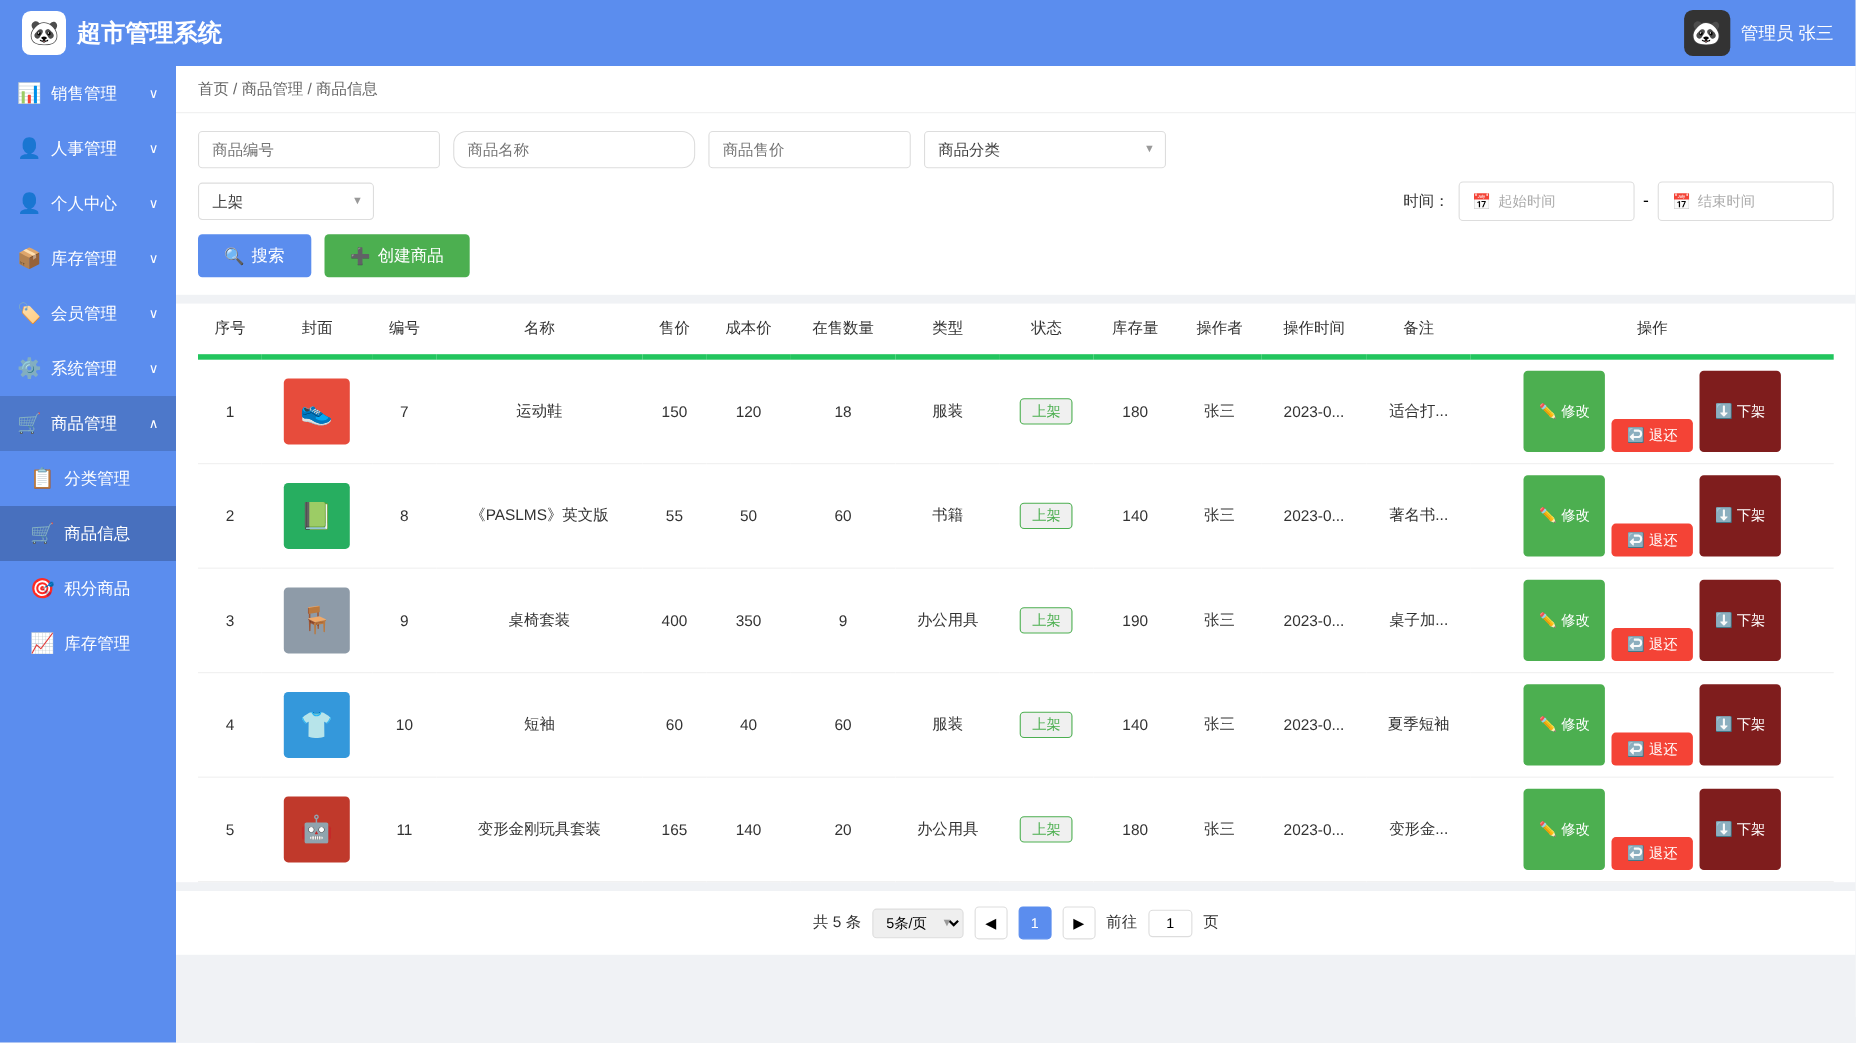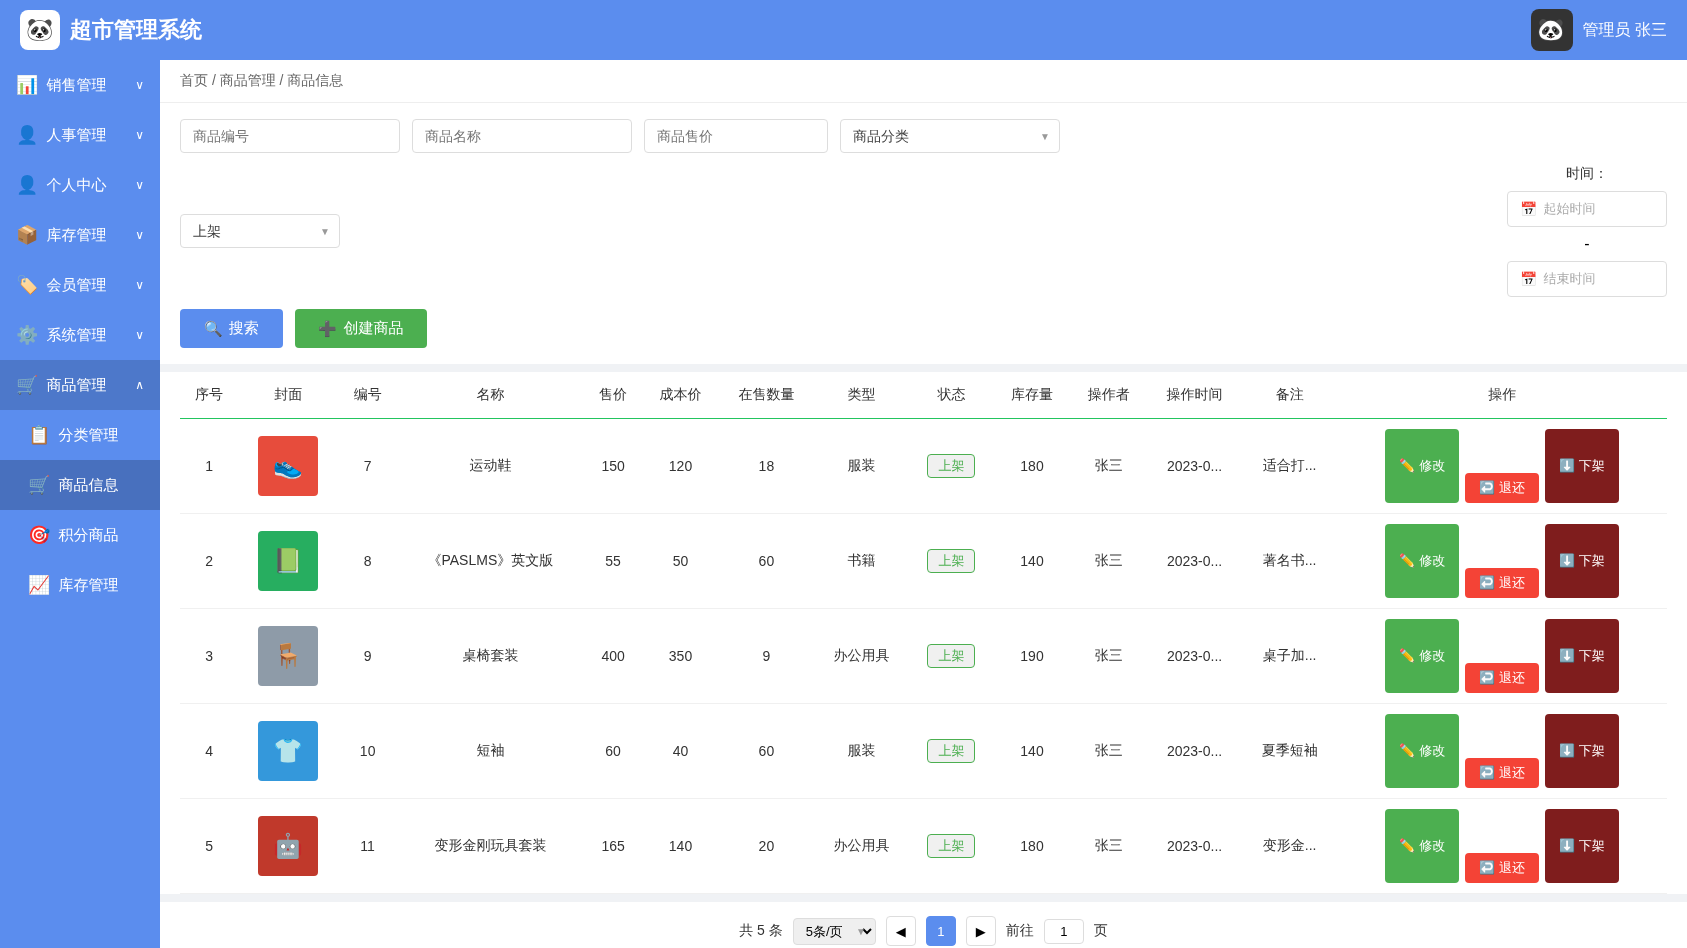--- a/index.html
+++ b/index.html
@@ -145,21 +145,20 @@
       top: 50%;
       transform: translateY(-50%);
       font-size: 10px;
       color: #999;
       pointer-events: none;
     }
     .time-row {
       display: flex;
       align-items: center;
       gap: 8px;
-      flex-direction: column;
     }
     .time-label { font-size: 14px; color: #333; }
     .time-input {
       border: 1px solid #ddd;
       border-radius: 4px;
       padding: 8px 12px;
       font-size: 14px;
       color: #aaa;
       display: flex;
       align-items: center;
@@ -197,21 +196,21 @@
       background: white;
       margin: 0 0 8px 0;
       padding: 0 20px;
     }
     table {
       width: 100%;
       border-collapse: collapse;
       font-size: 14px;
     }
     thead tr {
-      border-bottom: 1px solid #22c55e;
+      border-bottom: 5px solid #22c55e;
     }
     thead th {
       padding: 14px 8px;
       text-align: center;
       font-weight: normal;
       color: #333;
       font-size: 14px;
     }
     tbody tr {
       border-bottom: 1px solid #f0f0f0;
@@ -400,21 +399,21 @@
       <span>首页</span>
       <span> / </span>
       <span>商品管理</span>
       <span> / </span>
       <span>商品信息</span>
     </div>
 
     <div class="filter-area">
       <div class="filter-row">
         <input class="filter-input" type="text" style="width: 220px;" placeholder="商品编号">
-        <input class="filter-input" type="text" style="width: 220px;" placeholder="商品名称">
+        <input class="filter-input" type="text" style="width: 220px; border-radius: 12px;" placeholder="商品名称">
         <input class="filter-input" type="text" style="width: 184px;" placeholder="商品售价">
         <div class="select-wrapper">
           <select class="filter-select" style="width:220px;">
             <option value="">商品分类</option>
           </select>
         </div>
       </div>
       <div class="filter-row">
         <div class="select-wrapper">
           <select class="filter-select" style="width:160px;">

